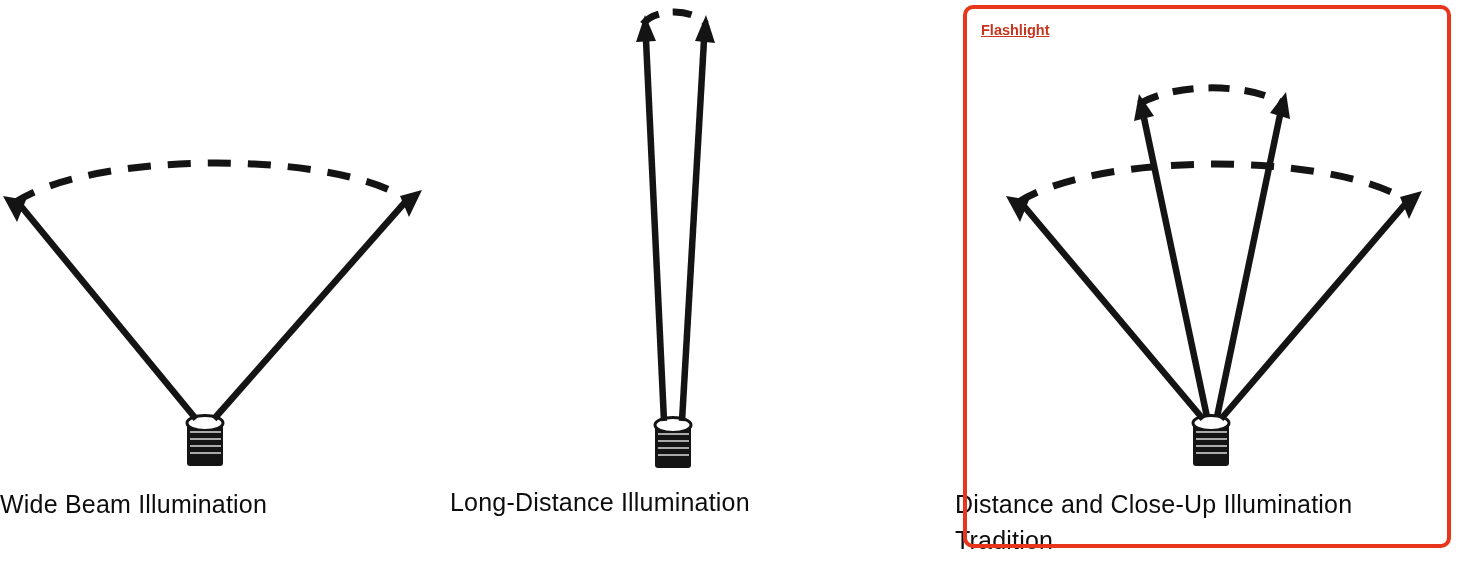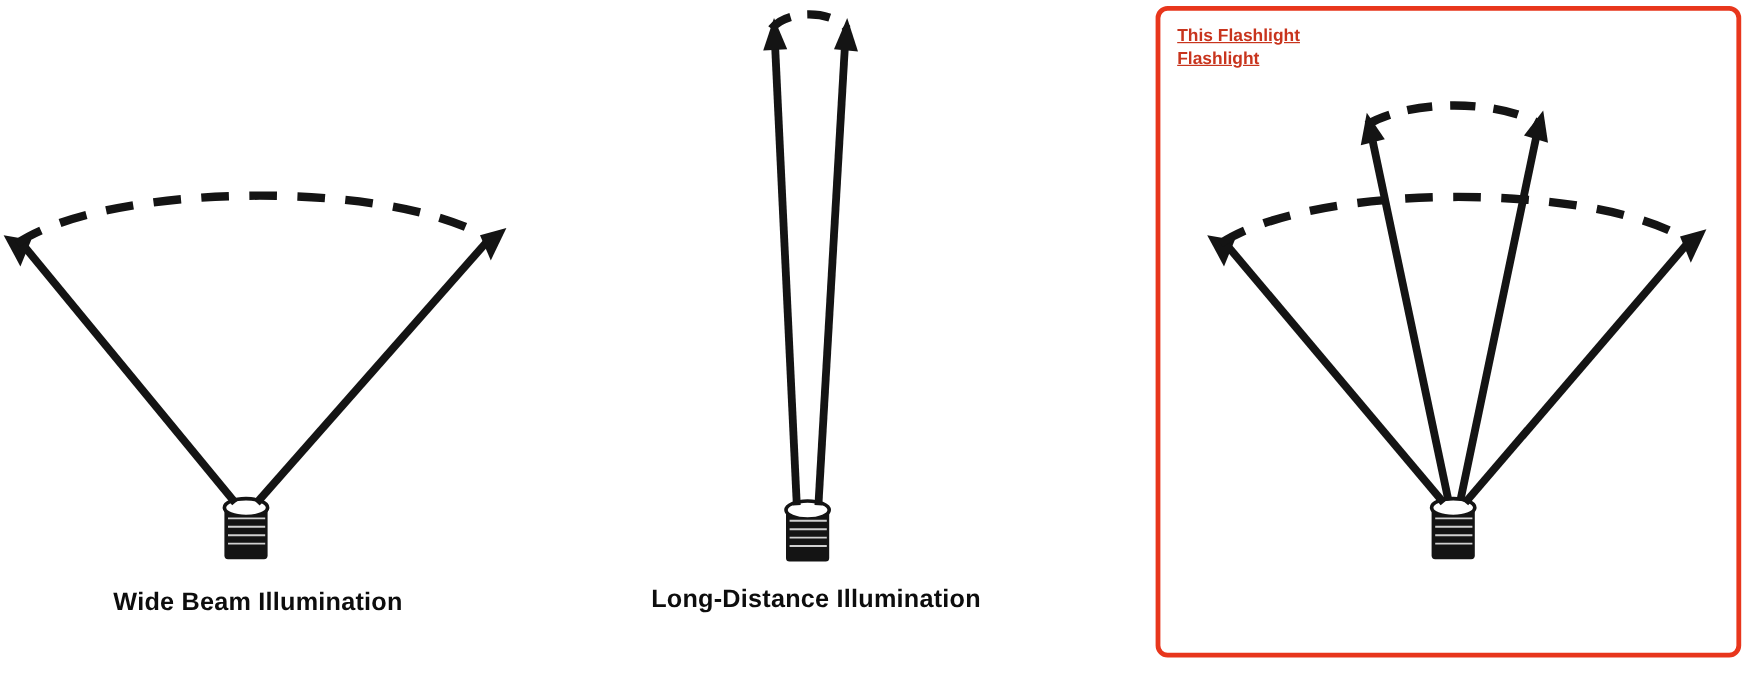--- a/index.html
+++ b/index.html
@@ -33,23 +33,22 @@
     top: 0;
     width: 100%;
     height: 100%;
     display: block;
   }
 
   .caption {
     position: absolute;
     left: 0;
     width: 100%;
-    text-align: center;
-    font-size: 21px;
-    font-weight: bold;
+    font-size: 25px;
+    font-weight: normal;
     color: #0d0d0d;
     line-height: 1.42;
     letter-spacing: 0.2px;
   }
   #caption-wide { top: 487px; }
   #caption-long { top: 485px; }
   #caption-combo { top: 487px; }
   .caption .line2 { display: block; }
 
   .framed-box {
@@ -180,22 +179,25 @@
 
       <g>
         <path d="M184 104 C 222 82, 295 83, 329 104" fill="none" stroke="#141414" stroke-width="7" stroke-dasharray="21 15" stroke-linecap="butt"></path>
       </g>
 
       <g>
         <path d="M62 203 C 140 152, 368 152, 448 198" fill="none" stroke="#141414" stroke-width="7" stroke-dasharray="23 17" stroke-linecap="butt"></path>
       </g>
     </svg>
 
+    <div class="caption" id="caption-combo">
+      <span>Distance and Close-Up Illumination</span>
+      <span class="line2">Tradition</span>
+    </div>
   </div>
 
   <div class="framed-box"></div>
 
   <div class="annotation">
-    <span class="ann-line">This Flashlight</span>
     <span class="ann-line">Flashlight</span>
   </div>
 
 </div>
 
 </body></html>

